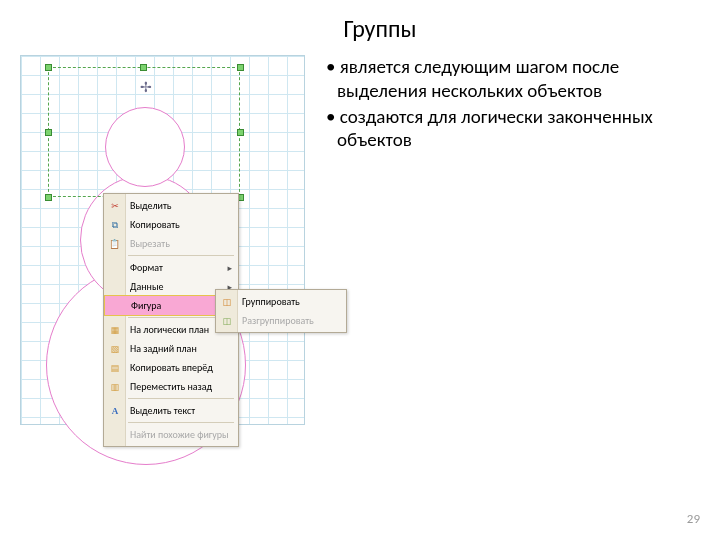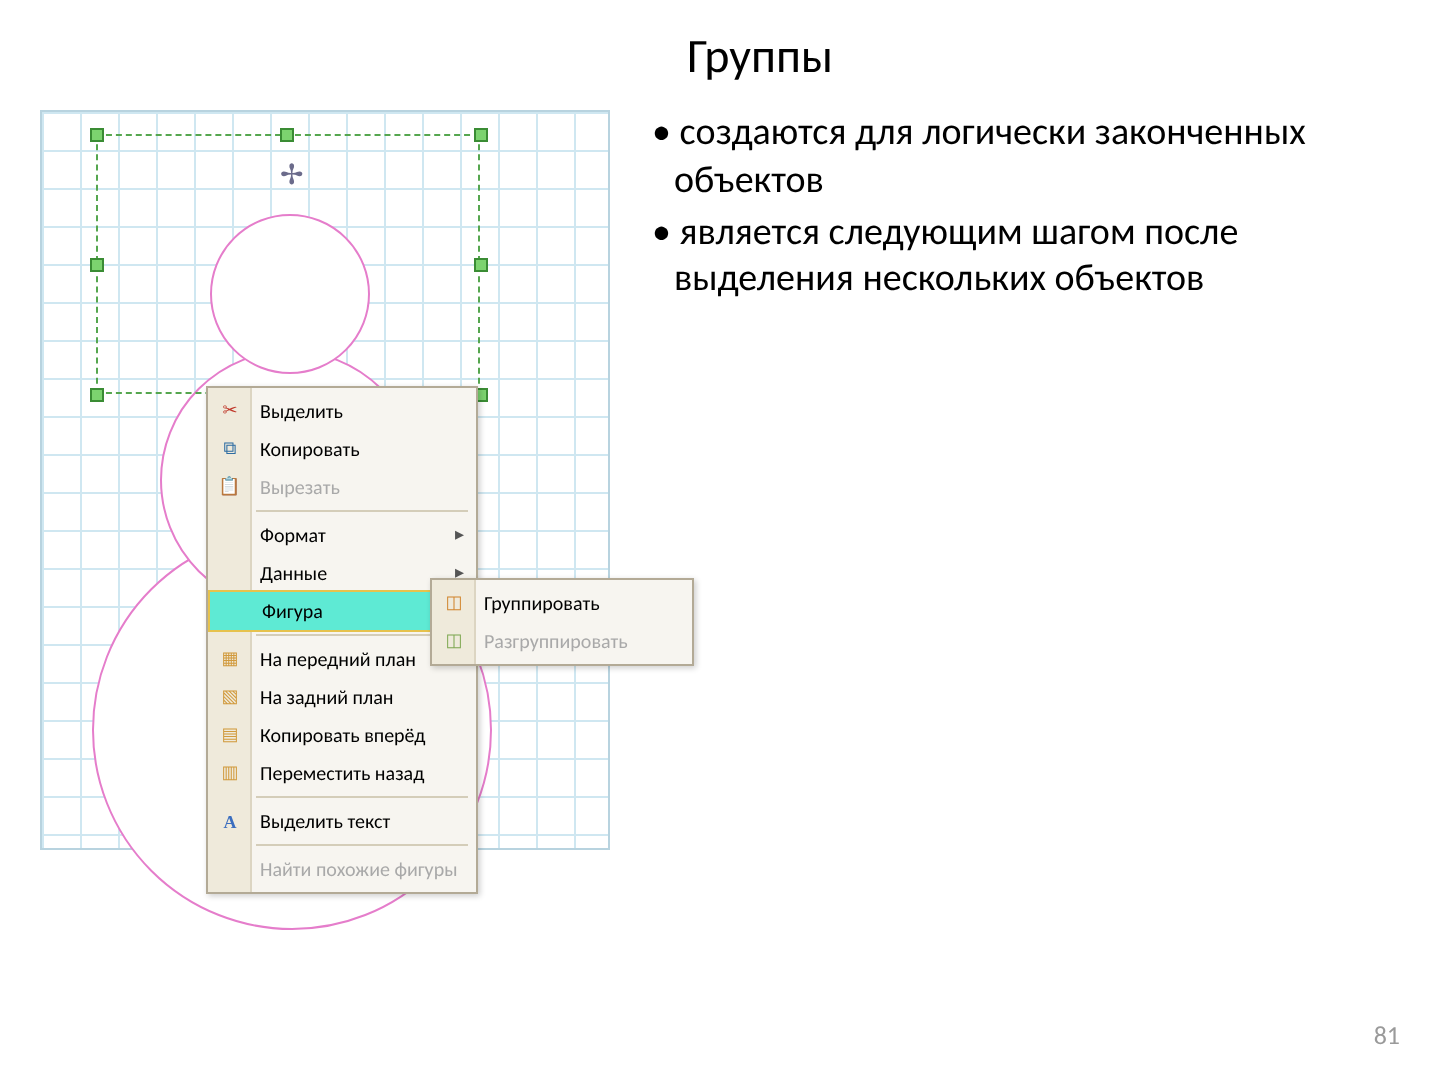--- a/index.html
+++ b/index.html
@@ -89,21 +89,21 @@
     align-items: center;
     white-space: nowrap;
   }
   .menu-item.disabled { color: #a9a9a9; }
   .menu-item .arrow {
     margin-left: auto;
     font-size: 9px;
     color: #555;
   }
   .menu-item.hovered {
-    background: #5eead4;
+    background: #f9a8d4;
     border: 1px solid #e6c24d;
     margin: -1px 0;
   }
   .menu-sep {
     margin: 2px 4px 2px 24px;
     border-top: 1px solid #d4cdb9;
   }
   .mi-icon {
     position: absolute;
     left: 4px;
@@ -208,21 +208,21 @@
         <span>Данные</span>
         <span class="arrow">▸</span>
       </div>
       <div class="menu-item hovered">
         <span>Фигура</span>
         <span class="arrow">▸</span>
       </div>
       <div class="menu-sep"></div>
       <div class="menu-item">
         <span class="mi-icon ic-layer">▦</span>
-        <span>На передний план</span>
+        <span>На логически план</span>
       </div>
       <div class="menu-item">
         <span class="mi-icon ic-layer">▧</span>
         <span>На задний план</span>
       </div>
       <div class="menu-item">
         <span class="mi-icon ic-layer">▤</span>
         <span>Копировать вперёд</span>
       </div>
       <div class="menu-item">
@@ -247,18 +247,18 @@
         <span>Группировать</span>
       </div>
       <div class="menu-item disabled">
         <span class="mi-icon ic-ungroup">◫</span>
         <span>Разгруппировать</span>
       </div>
     </div>
   </div>
 
   <div class="bullets">
+    <div class="bullet-line">является следующим шагом после выделения нескольких объектов</div>
     <div class="bullet-line">создаются для логически законченных объектов</div>
-    <div class="bullet-line">является следующим шагом после выделения нескольких объектов</div>
   </div>
 </div>
 
-<div class="page-num">81</div>
+<div class="page-num">29</div>
 
 </body></html>

